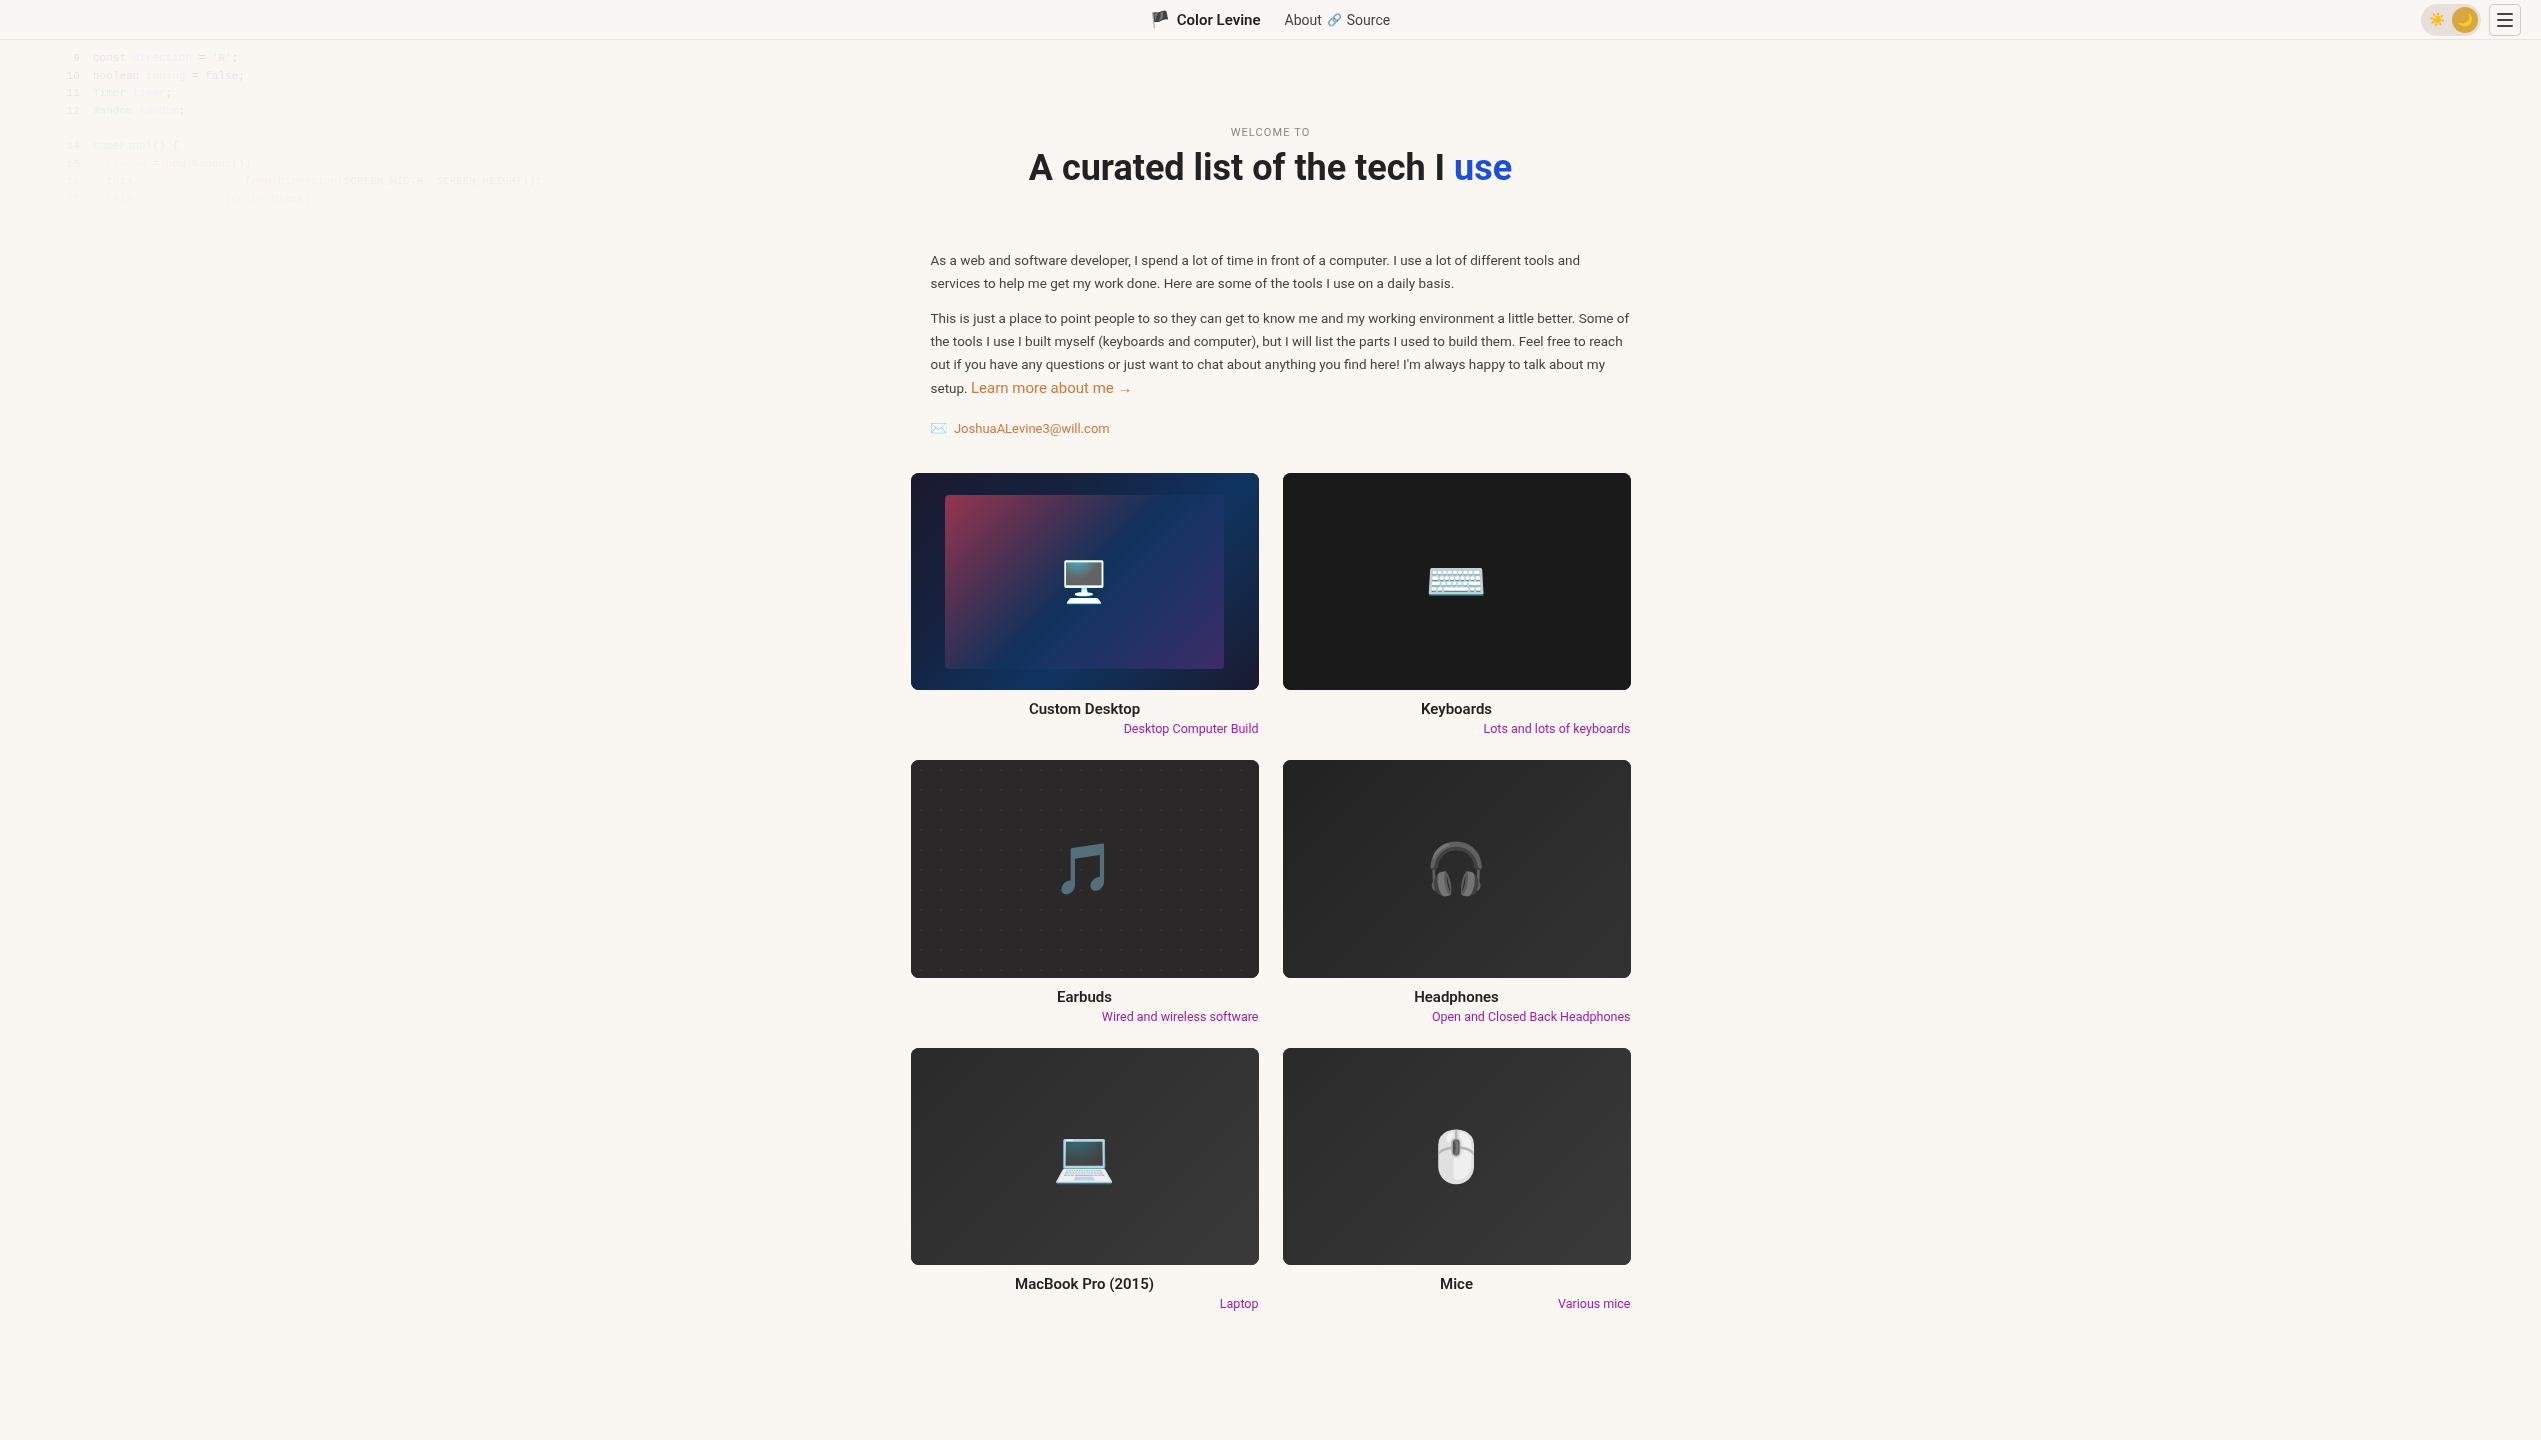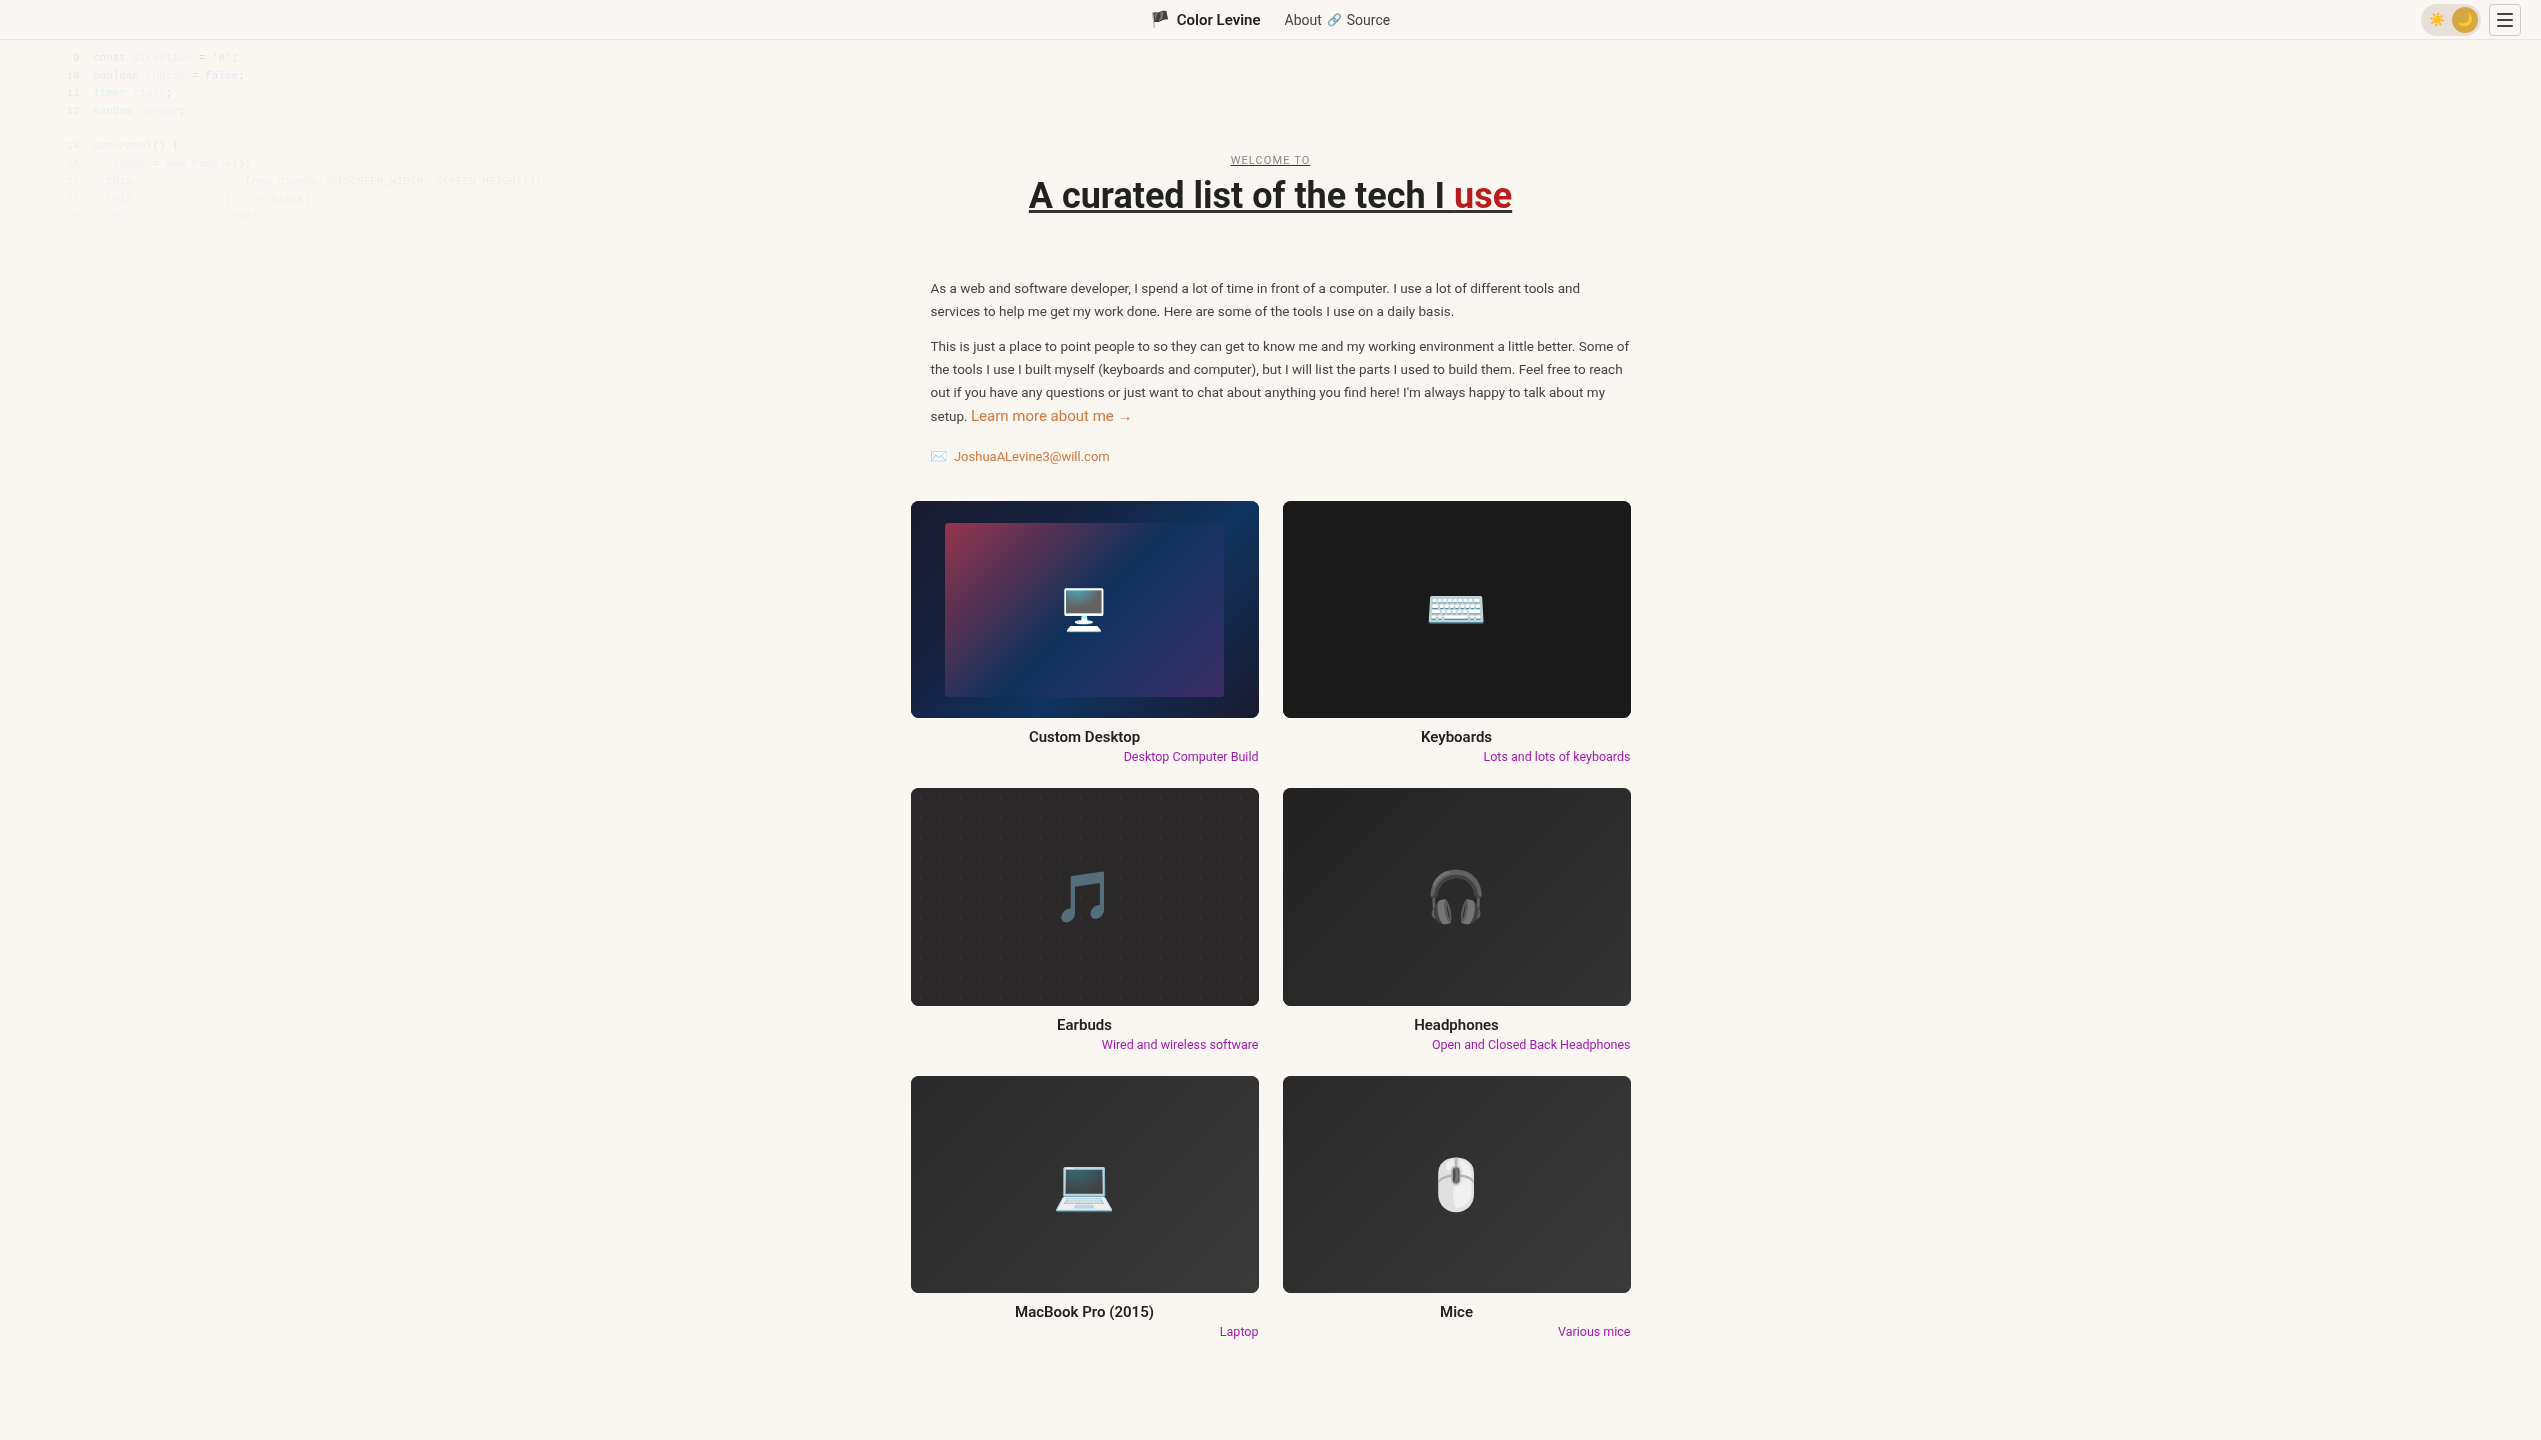--- a/index.html
+++ b/index.html
@@ -99,24 +99,23 @@
     .menu-btn span {
       display: block;
       width: 16px;
       height: 2px;
       background: #444;
       border-radius: 1px;
     }
 
     
     .hero {
-      padding-top: 74px;
+      padding-top: 46px;
       position: relative;
       overflow: hidden;
-      text-decoration: underline;
     }
     .code-bg {
       position: absolute;
       top: 0; left: 0; right: 0; bottom: 0;
       opacity: 0.35;
       font-family: 'Courier New', monospace;
       font-size: 11px;
       line-height: 1.6;
       padding: 50px 20px 10px 60px;
       color: #666;
@@ -137,21 +136,21 @@
       text-transform: uppercase;
       margin-bottom: 8px;
     }
     .hero-title {
       font-size: 36px;
       font-weight: 700;
       color: #222;
       margin-bottom: 0;
     }
     .hero-title .accent {
-      color: #b91c1c;
+      color: #1d4ed8;
     }
     .hero-bg-overlay {
       position: absolute;
       top: 0; left: 0; right: 0; bottom: 0;
       background: linear-gradient(to bottom, rgba(250,246,242,0.3) 0%, rgba(250,246,242,0.85) 80%, rgba(250,246,242,1) 100%);
       pointer-events: none;
       z-index: 1;
     }
 
     

